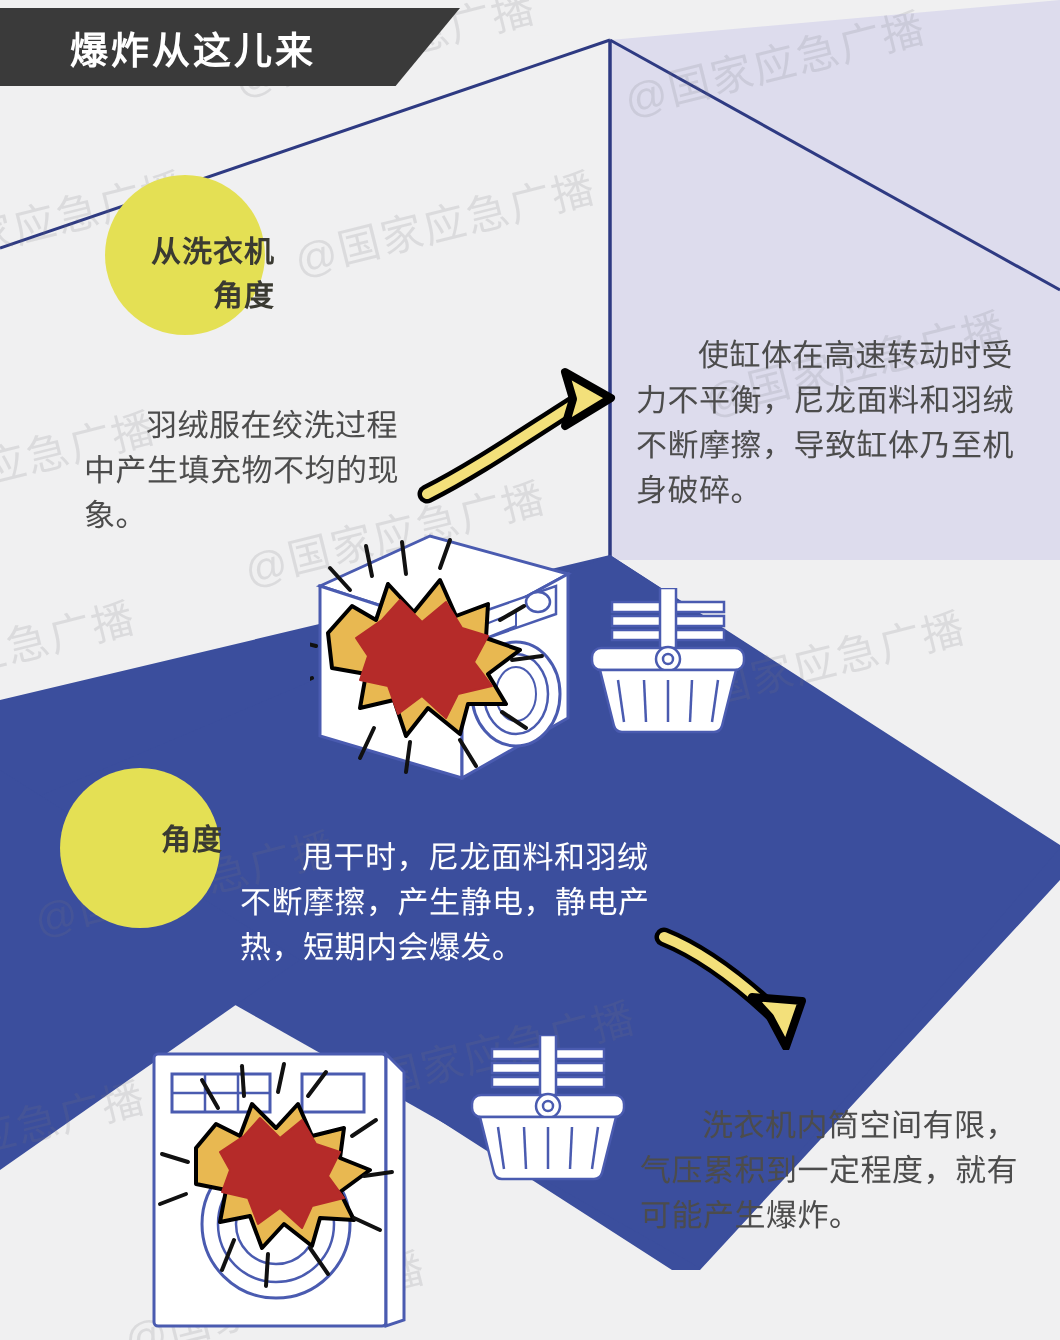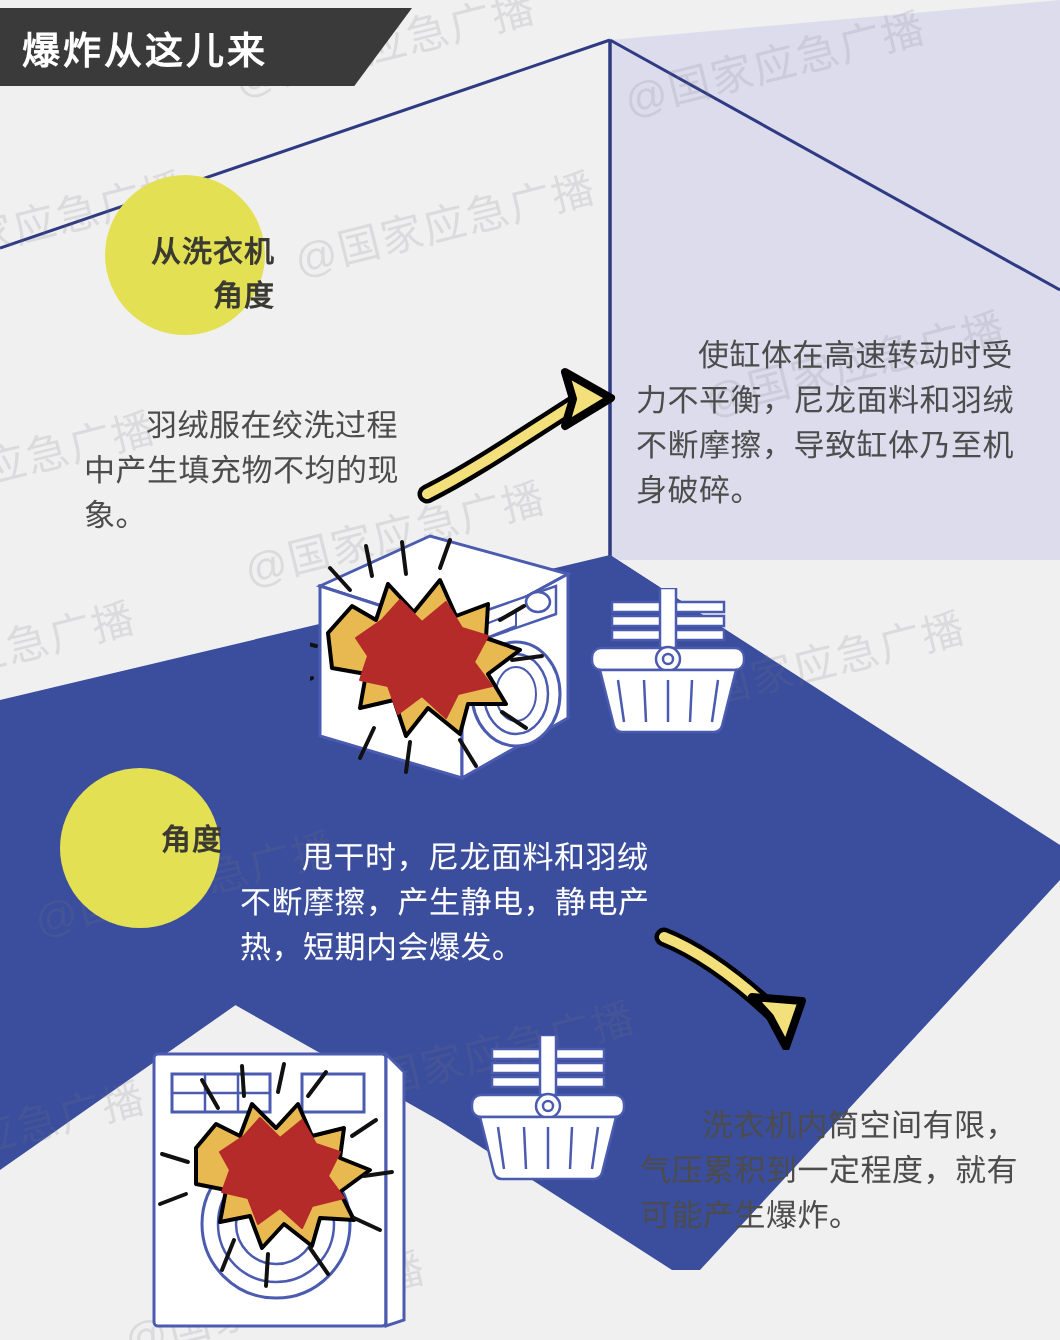--- a/index.html
+++ b/index.html
@@ -53,20 +53,21 @@
     position: absolute;
     left: 0;
     top: 8px;
     height: 78px;
     width: 412px;
     background: #3a3a3a;
     -webkit-clip-path: polygon(0 0, 100% 0, 86% 100%, 0 100%);
     clip-path: polygon(0 0, 100% 0, 86% 100%, 0 100%);
     display: flex;
     align-items: center;
+    padding-left: 48px;
   }
   .title-banner .title-text {
     color: #ffffff;
     font-size: 38px;
     font-weight: bold;
     letter-spacing: 3px;
     margin-left: 22px;
   }
 
   

